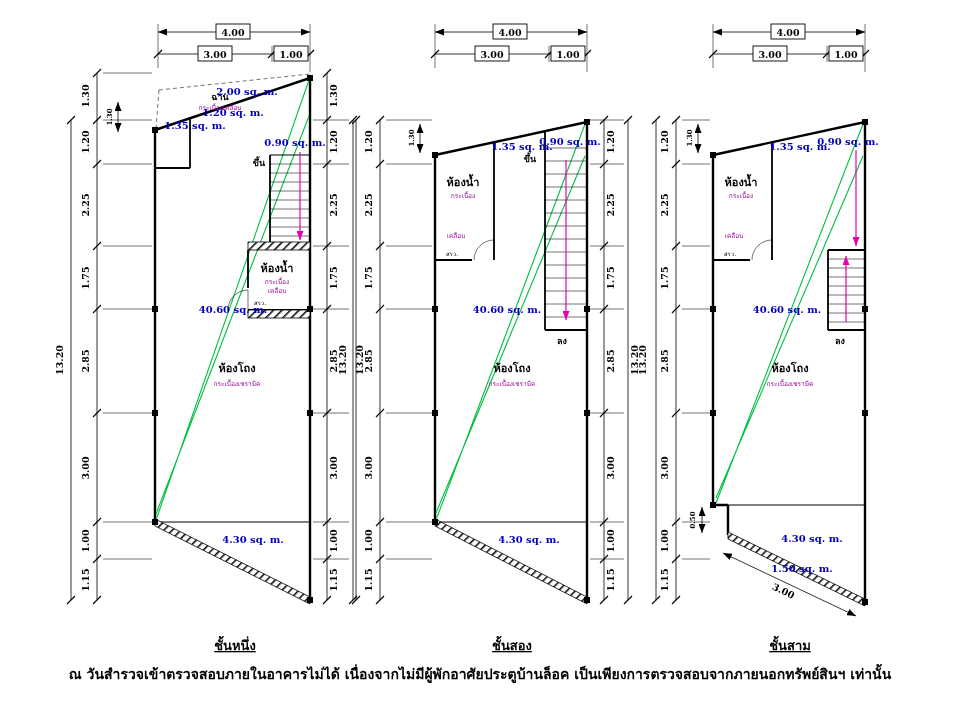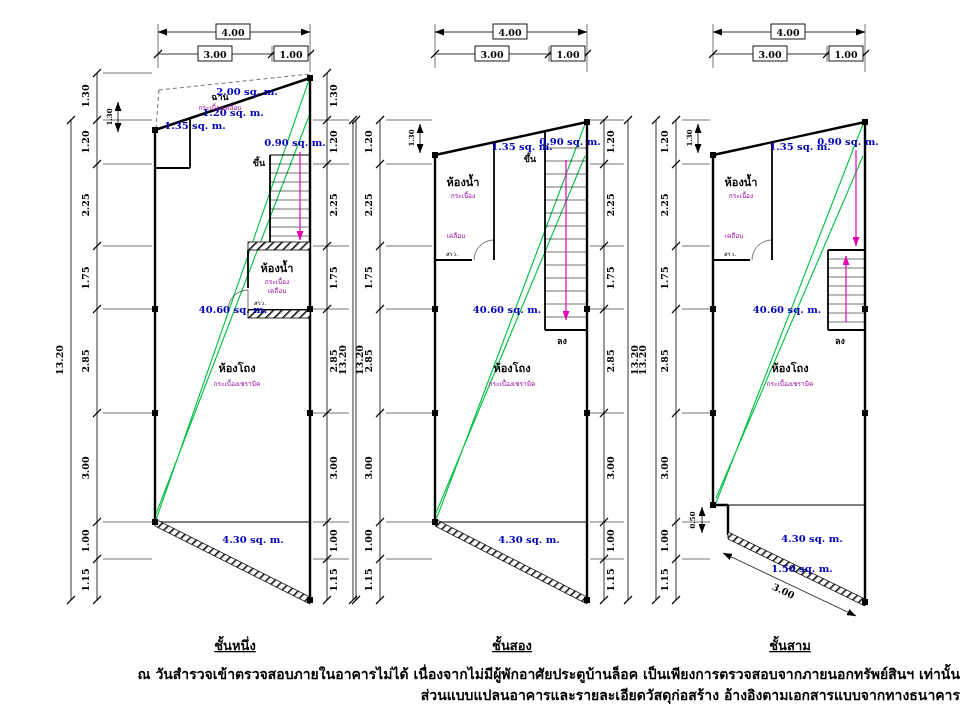--- a/index.html
+++ b/index.html
@@ -20,21 +20,21 @@
   .w1{stroke:#000;stroke-width:1;fill:none}
   .thin{stroke:#000;stroke-width:.55;fill:none}
   .dimline{stroke:#000;stroke-width:.8;fill:none}
   .tick{stroke:#000;stroke-width:1.1;fill:none}
   .dash{stroke-dasharray:4 3}
   .green{stroke:#00c040;stroke-width:1.1;fill:none}
   .pink{stroke:#e800b0;stroke-width:1.2;fill:none}
   .hatchfill{fill:url(#hatch);stroke:#000;stroke-width:.8}
   .dimbox{fill:#fff;stroke:#000;stroke-width:.9}
   .sq{fill:#000}
-  .caption{position:absolute;left:0;right:0;top:664px;text-align:right;
+  .caption{position:absolute;left:0;right:0;top:664px;text-align:center;
            font:bold 14px "DejaVu Sans",sans-serif;color:#000;line-height:21px}
 </style>
 </head>
 <body>
 
 <svg id="p1" width="320" height="660">
   <defs>
     <marker id="ar" markerWidth="9" markerHeight="7" refX="9" refY="3.5" orient="auto-start-reverse" markerUnits="userSpaceOnUse">
         <path d="M0 0 L9 3.5 L0 7 Z" fill="#000"></path>
       </marker>
@@ -357,14 +357,13 @@
     <text class="tiny" x="120" y="246">สรว.</text>
     <text class="room2" x="230" y="334">ลง</text>
     <text class="room" x="180" y="362">ห้องโถง</text>
     <text class="sub" x="180" y="376">กระเบื้องเซรามิค</text>
     <text class="floor" x="180" y="640">ชั้นสาม</text>
   </g>
 </svg>
 
 <div class="caption">
   <div>ณ วันสำรวจเข้าตรวจสอบภายในอาคารไม่ได้ เนื่องจากไม่มีผู้พักอาศัยประตูบ้านล็อค เป็นเพียงการตรวจสอบจากภายนอกทรัพย์สินฯ เท่านั้น</div>
-  <div>ส่วนแบบแปลนอาคารและรายละเอียดวัสดุก่อสร้าง อ้างอิงตามเอกสารแบบจากทางธนาคาร</div>
 </div>
 
 </body></html>

